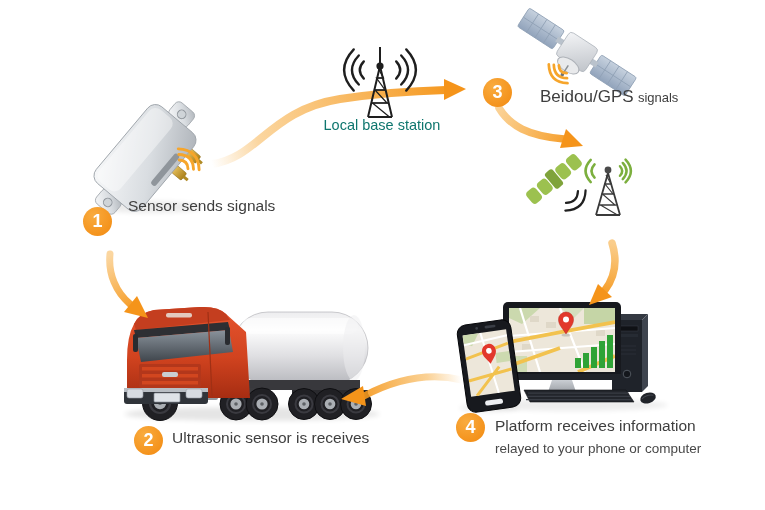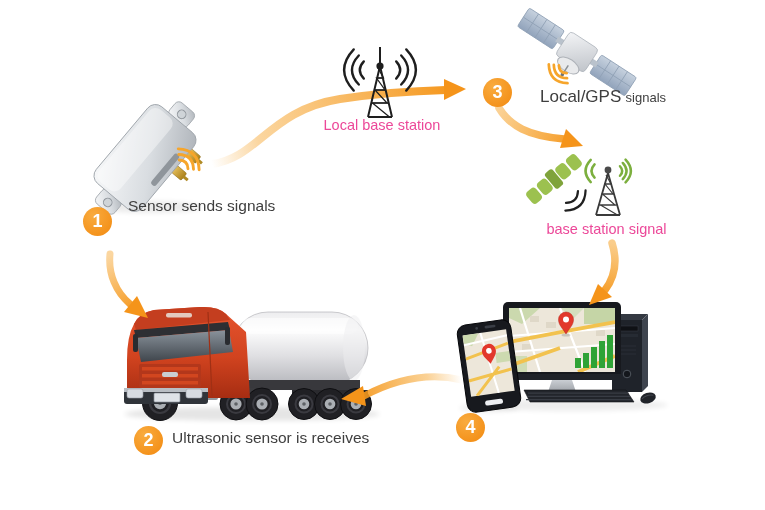--- a/index.html
+++ b/index.html
@@ -3,21 +3,21 @@
 <meta charset="utf-8">
 <style>
   html,body{margin:0;padding:0;background:#fff;}
   .stage{position:relative;width:765px;height:510px;background:#ffffff;overflow:hidden;
          font-family:"Liberation Sans",sans-serif;color:#3e3e3e;}
   .stage svg{position:absolute;left:0;top:0;}
   .badge{position:absolute;width:29px;height:29px;border-radius:50%;
          background:radial-gradient(circle at 35% 30%,#f9ab3e,#f2890f);
          color:#fff;font-size:18px;font-weight:bold;line-height:29px;text-align:center;}
   .lbl{position:absolute;font-size:15.5px;line-height:23px;color:#3e3e3e;white-space:nowrap;}
-  .cap{position:absolute;font-size:14.5px;color:#ec4899;text-align:center;white-space:nowrap;}
+  .cap{position:absolute;font-size:14.5px;color:#0f766e;text-align:center;white-space:nowrap;}
   .big{font-size:17px;}
   .sml{font-size:13px;}
   .sub{font-size:13.5px;color:#484848;}
 </style>
 </head>
 <body>
 
 <div class="stage">
 
 <svg width="765" height="510" viewBox="0 0 765 510">
@@ -329,19 +329,22 @@
 <div class="badge" style="left:483px;top:78px">3</div>
 <div class="badge" style="left:456px;top:413px">4</div>
 
 <div class="lbl" style="left:128px;top:194px">
   <div>Sensor sends signals</div>
 </div>
 <div class="lbl" style="left:172px;top:426px">
   <div>Ultrasonic sensor is receives</div>
 </div>
 <div class="lbl" style="left:540px;top:85px">
-  <span class="big">Local/GPS</span> <span class="sml">signals</span>
+  <span class="big">Beidou/GPS</span> <span class="sml">signals</span>
+</div>
+<div class="lbl" style="left:495px;top:414px">
+  <div>Platform receives information</div>
+      <div class="sub">relayed to your phone or computer</div>
 </div>
 
 <div class="cap" style="left:312px;top:117px;width:140px">Local base station</div>
-<div class="cap" style="left:534px;top:221px;width:145px">base station signal</div>
 
 </div>
 
 </body></html>

